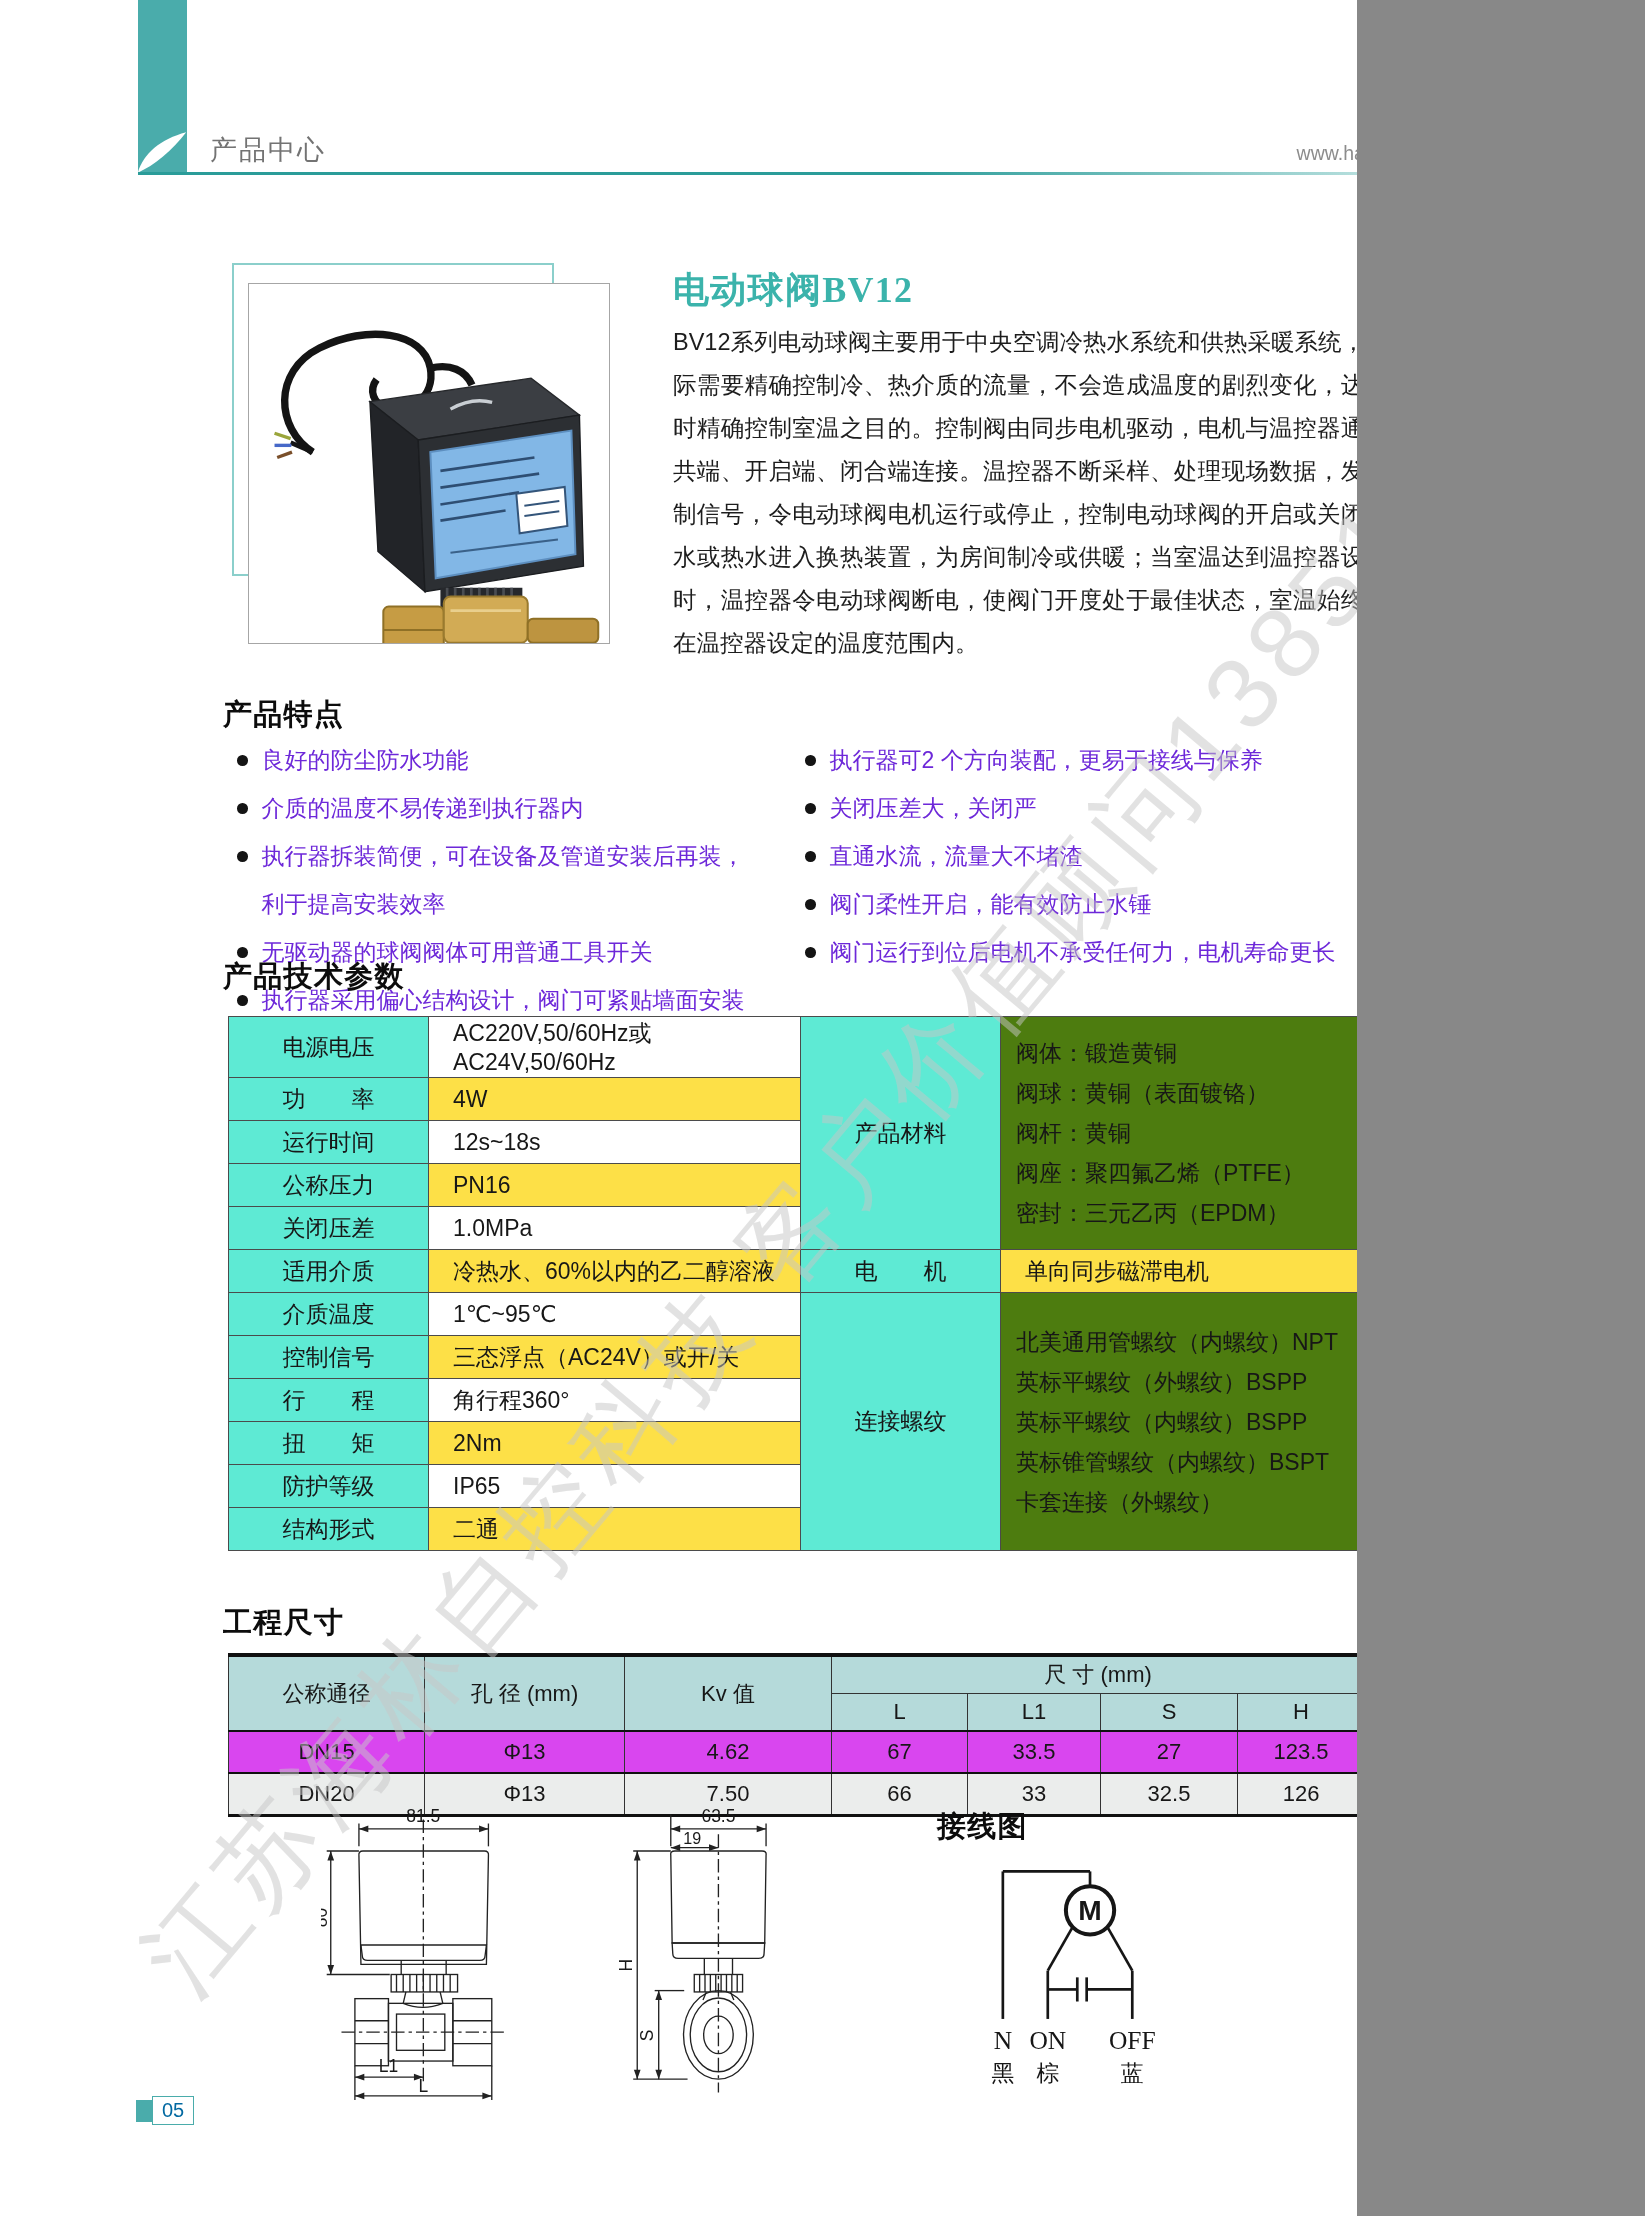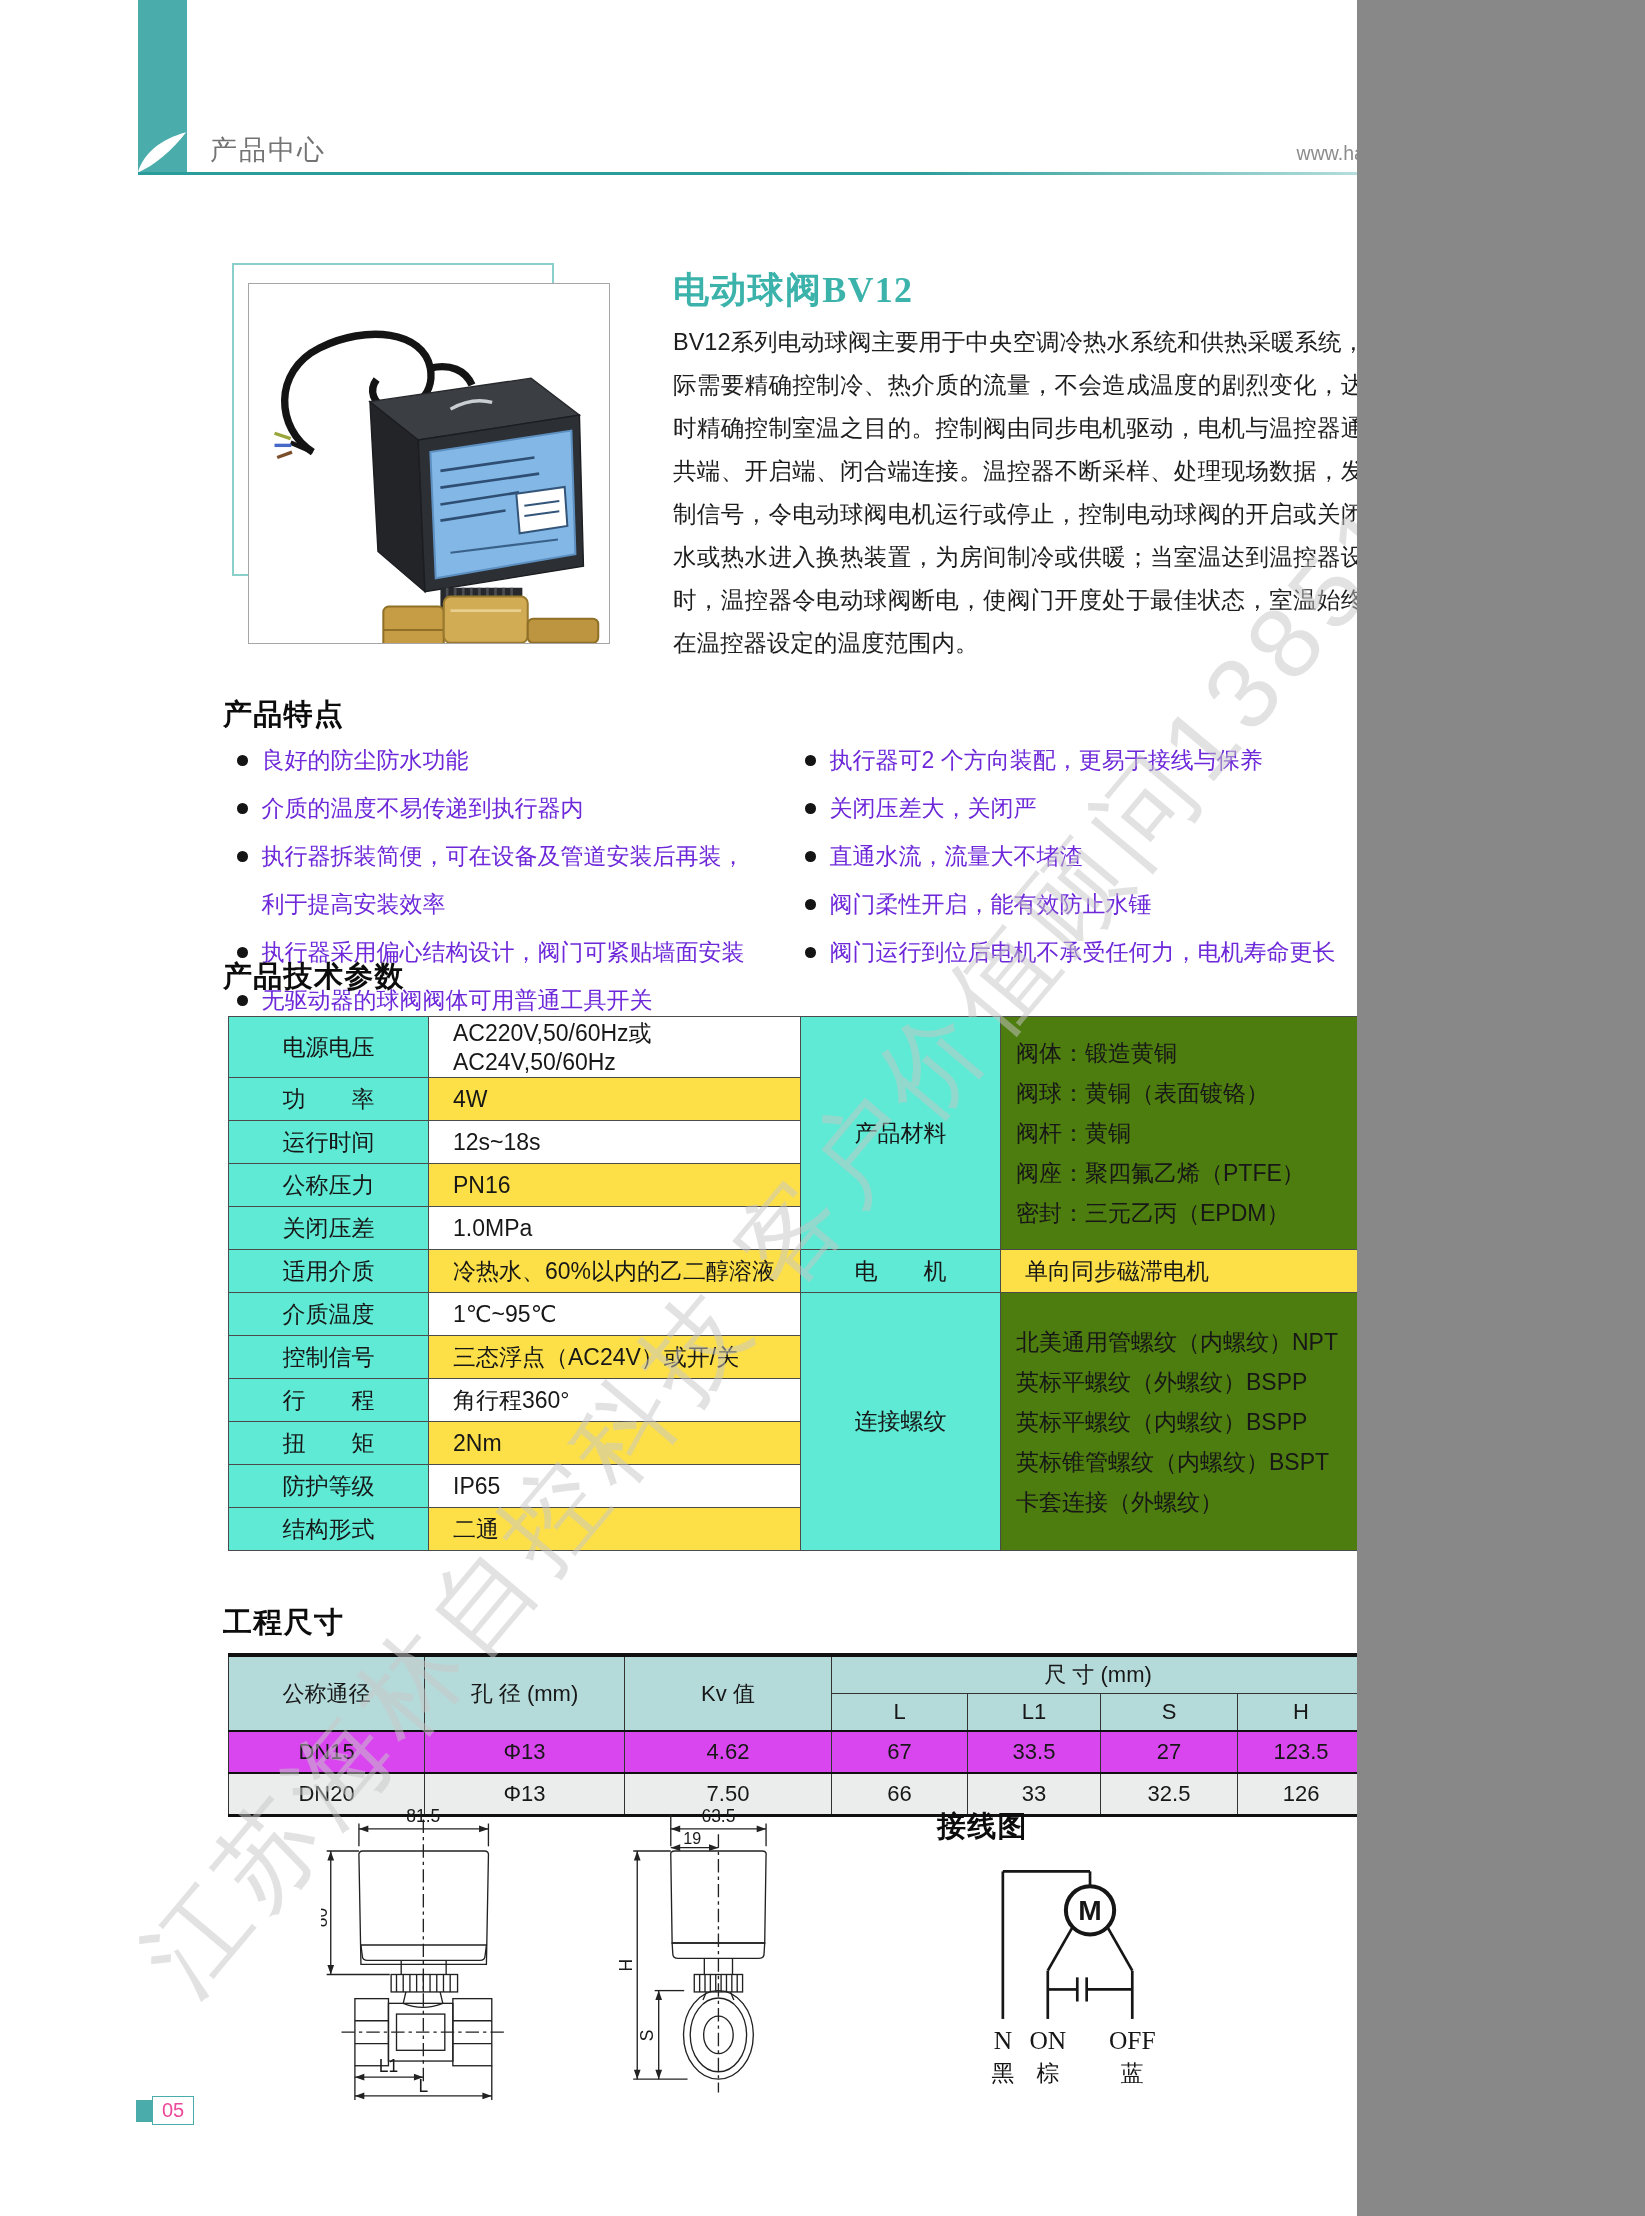--- a/index.html
+++ b/index.html
@@ -54,21 +54,21 @@
   tr.d2 td{height:38px;background:#ebedec;}
 
   
   .wire-head{left:937px;top:1807px;}
   svg text{font-family:"Liberation Sans","DejaVu Sans",sans-serif;}
   svg text.serif{font-family:"Liberation Serif","DejaVu Serif",serif;}
 
   
   .foot-square{left:136px;top:2100px;width:16px;height:21.5px;background:#4aacab;}
   .page-box{left:152px;top:2096px;width:40px;height:27px;border:1.3px solid #4aacab;display:flex;align-items:center;
-            justify-content:center;font-size:20px;color:#ec4899;background:#fff;}
+            justify-content:center;font-size:20px;color:#0369a1;background:#fff;}
 
   
   .watermark{left:114px;top:1935px;font-size:101px;color:#c7c7c7;opacity:.5;white-space:nowrap;letter-spacing:9.4px;
              transform:rotate(-50deg);transform-origin:0 0;pointer-events:none;z-index:40;font-weight:300;}
 </style>
 </head>
 <body>
 
 <div class="page">
 
@@ -119,22 +119,22 @@
   </div>
 
   <div class="abs title">电动球阀BV12</div>
   <div class="abs desc">BV12系列电动球阀主要用于中央空调冷热水系统和供热采暖系统，按实际需要精确控制冷、热介质的流量，不会造成温度的剧烈变化，达到实时精确控制室温之目的。控制阀由同步电机驱动，电机与温控器通过公共端、开启端、闭合端连接。温控器不断采样、处理现场数据，发出控制信号，令电动球阀电机运行或停止，控制电动球阀的开启或关闭，冷水或热水进入换热装置，为房间制冷或供暖；当室温达到温控器设定值时，温控器令电动球阀断电，使阀门开度处于最佳状态，室温始终保持在温控器设定的温度范围内。</div>
 
   <div class="abs h2 feat-head">产品特点</div>
   <ul class="abs feat feat-left">
     <li>良好的防尘防水功能</li>
     <li>介质的温度不易传递到执行器内</li>
     <li>执行器拆装简便，可在设备及管道安装后再装，利于提高安装效率</li>
+    <li>无驱动器的球阀阀体可用普通工具开关</li>
     <li>执行器采用偏心结构设计，阀门可紧贴墙面安装</li>
-    <li>无驱动器的球阀阀体可用普通工具开关</li>
   </ul>
   <ul class="abs feat feat-right">
     <li>执行器可2 个方向装配，更易于接线与保养</li>
     <li>关闭压差大，关闭严</li>
     <li>直通水流，流量大不堵渣</li>
     <li>阀门柔性开启，能有效防止水锤</li>
     <li>阀门运行到位后电机不承受任何力，电机寿命更长</li>
   </ul>
 
   <div class="abs h2 tech-head">产品技术参数</div>

